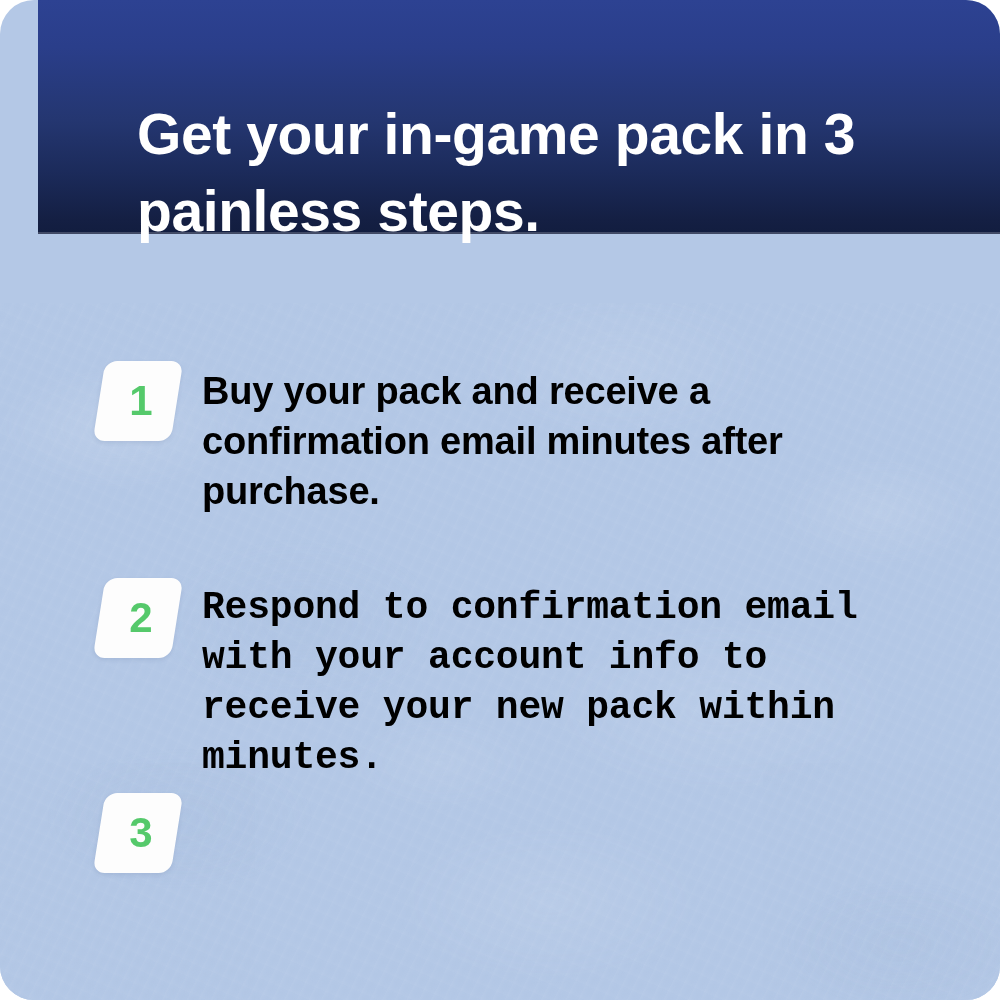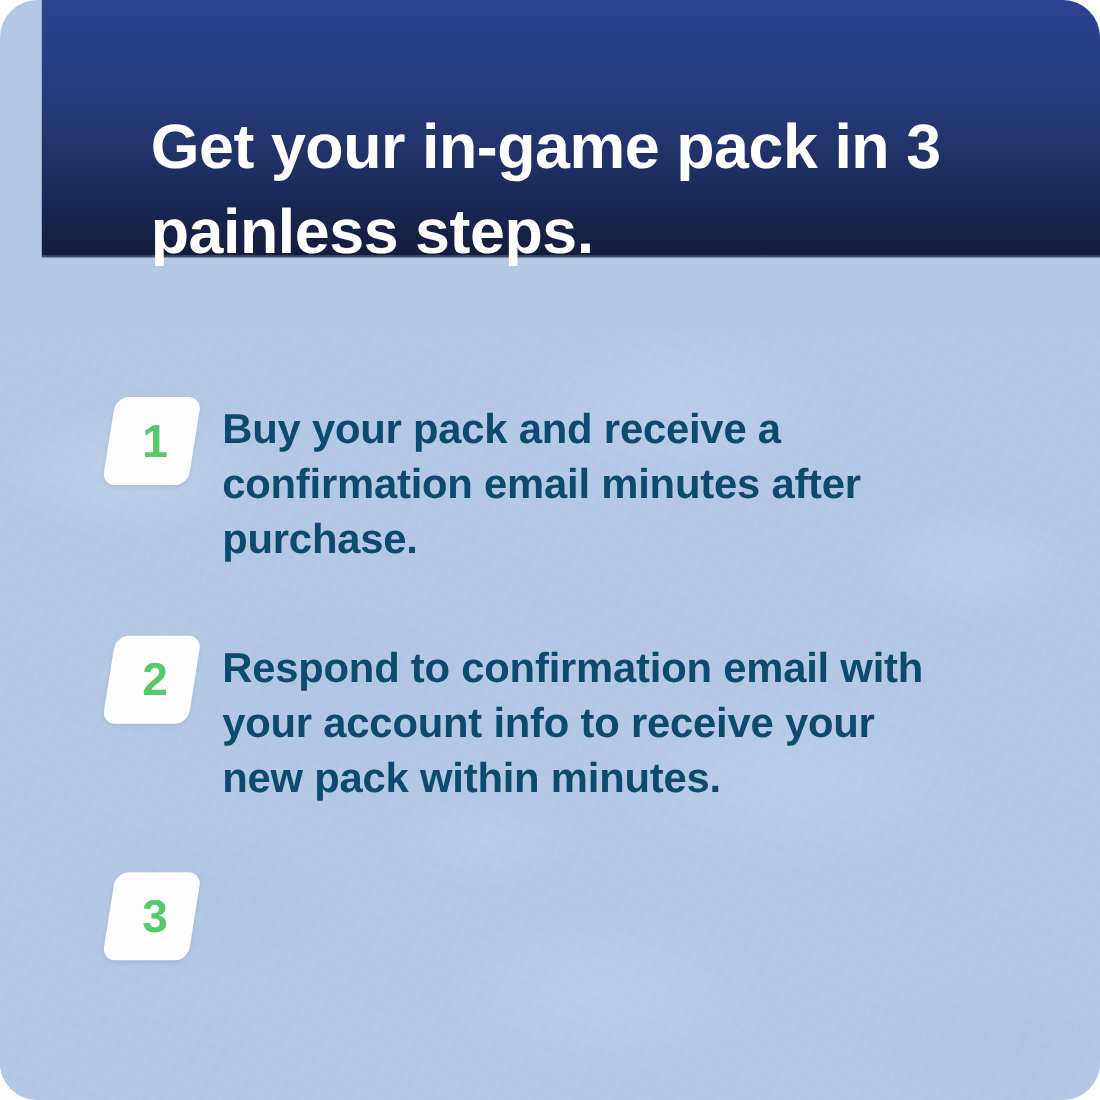--- a/index.html
+++ b/index.html
@@ -149,30 +149,30 @@
     justify-content: center;
     color: #55c96b;
     font-size: 42px;
     font-weight: 700;
     line-height: 1;
     padding-left: 6px;
     box-sizing: border-box;
   }
 
   .step-text {
-    color: #0c4a6e;
+    color: #000000;
     font-size: 38px;
     line-height: 50px;
     font-weight: 700;
     letter-spacing: -0.2px;
     padding-top: 5px;
     max-width: 660px;
   }
   .step-1 .step-text { max-width: 660px; }
-  .step-2 .step-text { max-width: 660px; }
+  .step-2 .step-text { max-width: 660px; font-family: Liberation Mono, monospace; }
   .step-3 .step-text { max-width: 670px; }
 </style>
 </head>
 <body>
 
 <div class="card">
 
   <div class="header">
     <h1 class="headline">Get your in-game pack in 3 painless steps.</h1>
   </div>

